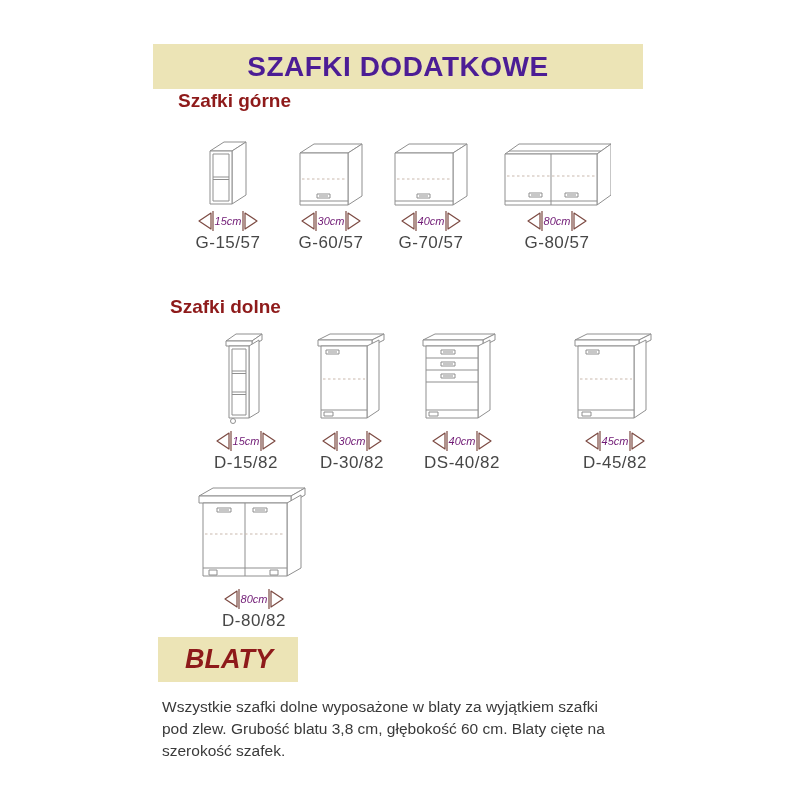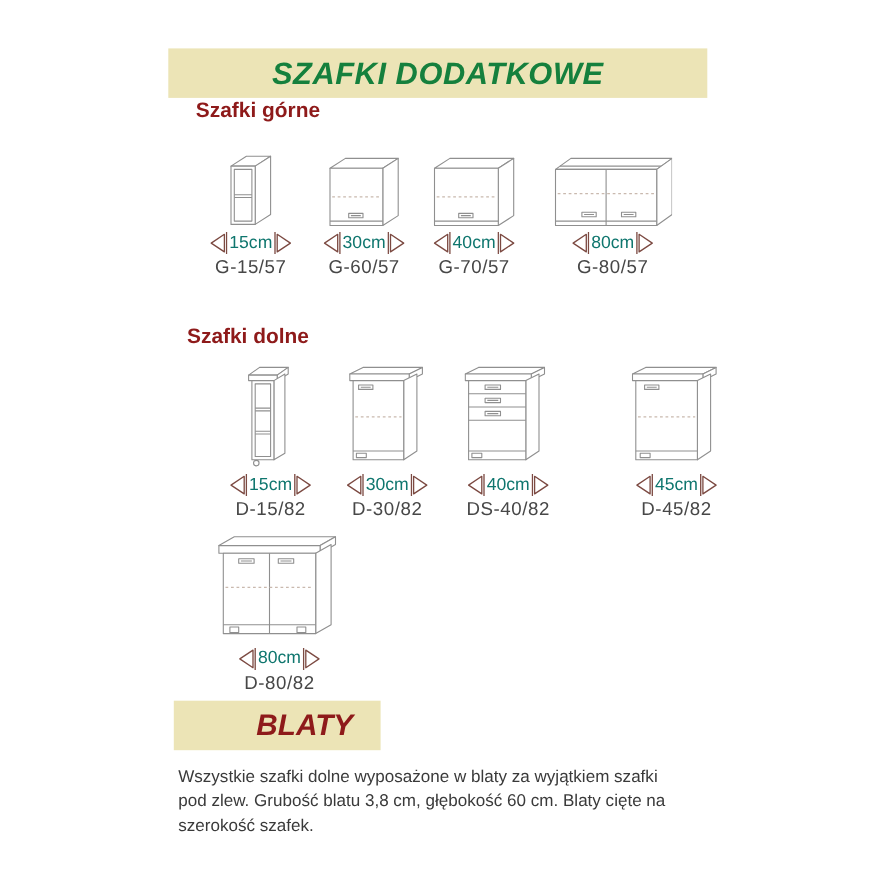--- a/index.html
+++ b/index.html
@@ -1,38 +1,38 @@
 <!DOCTYPE html>
 <html><head>
 <meta charset="utf-8">
 <style>
   html,body{margin:0;padding:0;background:#ffffff;}
   #page{position:relative;width:800px;height:800px;background:#ffffff;overflow:hidden;
         font-family:"Liberation Sans", sans-serif;}
   .banner{position:absolute;background:#ece4b6;}
   #title-banner{left:153px;top:44px;width:490px;height:45px;text-align:center;}
-  #title-banner .t{font-size:28px;font-weight:bold;font-style:italic;color:#15803d;
+  #title-banner .t{font-size:28px;font-weight:bold;color:#4c1d95;
        line-height:45px;letter-spacing:0.5px;}
   .sec-head{position:absolute;font-size:19px;font-weight:bold;color:#8e1a1a;}
   #head-upper{left:178px;top:90px;}
   #head-lower{left:170px;top:296px;}
   .col{position:absolute;width:120px;display:flex;flex-direction:column;align-items:center;}
   .figwrap{display:flex;align-items:flex-end;justify-content:center;}
   .figwrap.h-upper{height:72px;}
   .figwrap.h-lower{height:98px;}
   .figwrap.h-wide{height:102px;}
   .dim{display:flex;align-items:center;margin-top:3px;height:20px;}
-  .dim .txt{font-size:16px;color:#0f766e;margin:0 1px;line-height:20px;}
+  .dim .txt{font-size:11px;color:#701a75;margin:0 1px;line-height:20px;font-style:italic;}
   .code{font-size:17px;color:#474747;margin-top:2px;letter-spacing:0.5px;}
   
   .fc{fill:#ffffff;stroke:#8f8f8f;stroke-width:1;stroke-linejoin:round;}
   .ln{fill:none;stroke:#8f8f8f;stroke-width:1;}
   .grain{fill:none;stroke:#c9b9ae;stroke-width:1.2;stroke-dasharray:2.5,2.5;}
   .arr{fill:none;stroke:#7c4a42;stroke-width:1.2;stroke-linejoin:round;}
-  #blaty-banner{left:158px;top:637px;width:140px;height:45px;padding-left:48px;}
+  #blaty-banner{left:158px;top:637px;width:140px;height:45px;}
   #blaty-banner .t{font-size:27px;font-weight:bold;font-style:italic;color:#8e1a1a;
        line-height:45px;padding-left:27px;display:block;}
   #desc{position:absolute;left:162px;top:696px;font-size:15.5px;color:#3a3a3a;}
   #desc .dline{white-space:nowrap;line-height:22px;}
 </style>
 </head>
 <body>
 
 <div id="page">
 

